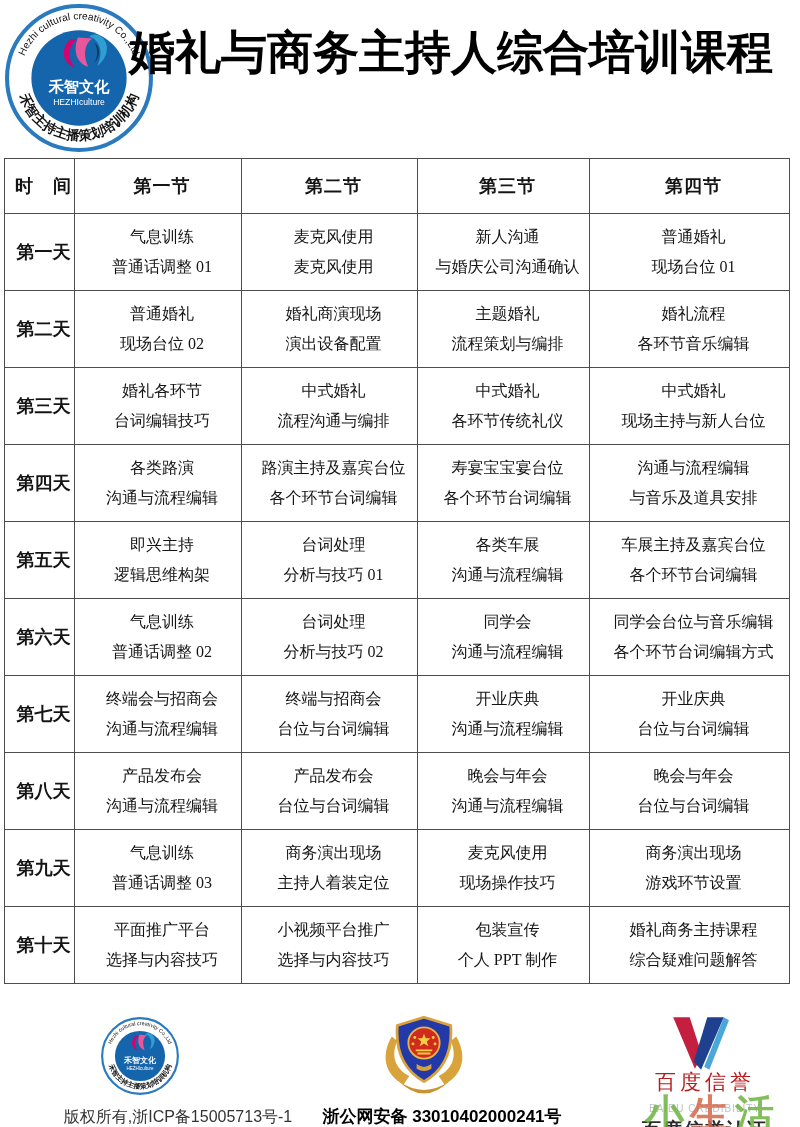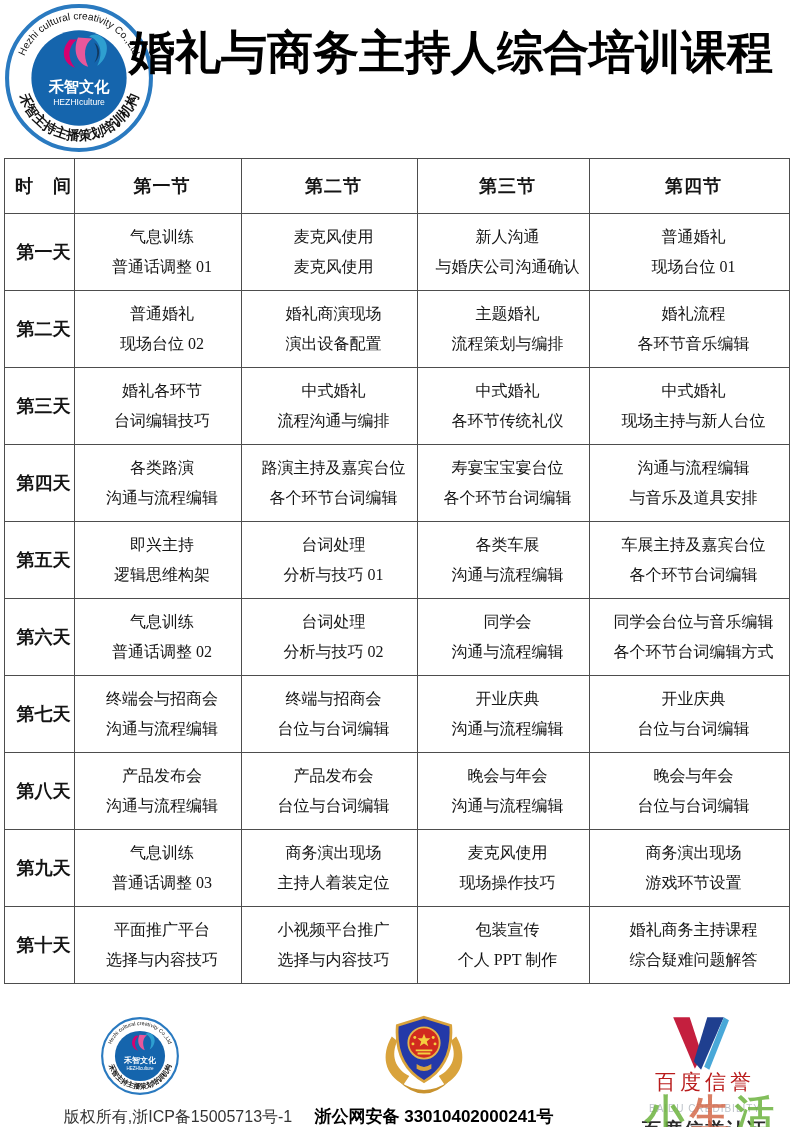--- a/index.html
+++ b/index.html
@@ -40,21 +40,21 @@
   .day-cell { font-size:18px; font-weight:bold; }
   .cell-line { font-size:16px; line-height:30px; white-space:nowrap; }
 
   
   .footer-text {
     position:absolute; text-align:center; white-space:nowrap;
     font-family:"Liberation Sans", sans-serif;
     margin-top:9px;
   }
   .icp-text   { left:28px;  top:1098px; width:300px; font-size:16px; color:#333; }
-  .police-text{ left:284px; top:1096px; width:300px; font-size:17px; font-weight:bold; color:#000;text-align:center; }
+  .police-text{ left:292px; top:1096px; width:300px; font-size:17px; font-weight:bold; color:#000;text-align:center; }
   .baidu-block{ position:absolute; left:630px; top:1068px; width:150px; text-align:center;
                 font-family:"Liberation Sans", sans-serif; }
   .baidu-cn   { font-size:21px; color:#b91c1c; letter-spacing:4px; }
   .baidu-en   { font-size:10px; color:#bdc2c9; letter-spacing:1px; margin-top:7px; }
   .baidu-label{ font-size:19px; font-weight:bold; color:#2b2b2b; letter-spacing:2px; margin-top:3px; }
   .police-badge { position:absolute; left:378px; top:1012px; }
   .baidu-v      { position:absolute; left:668px; top:1014px; }
 
   
   .watermark {

